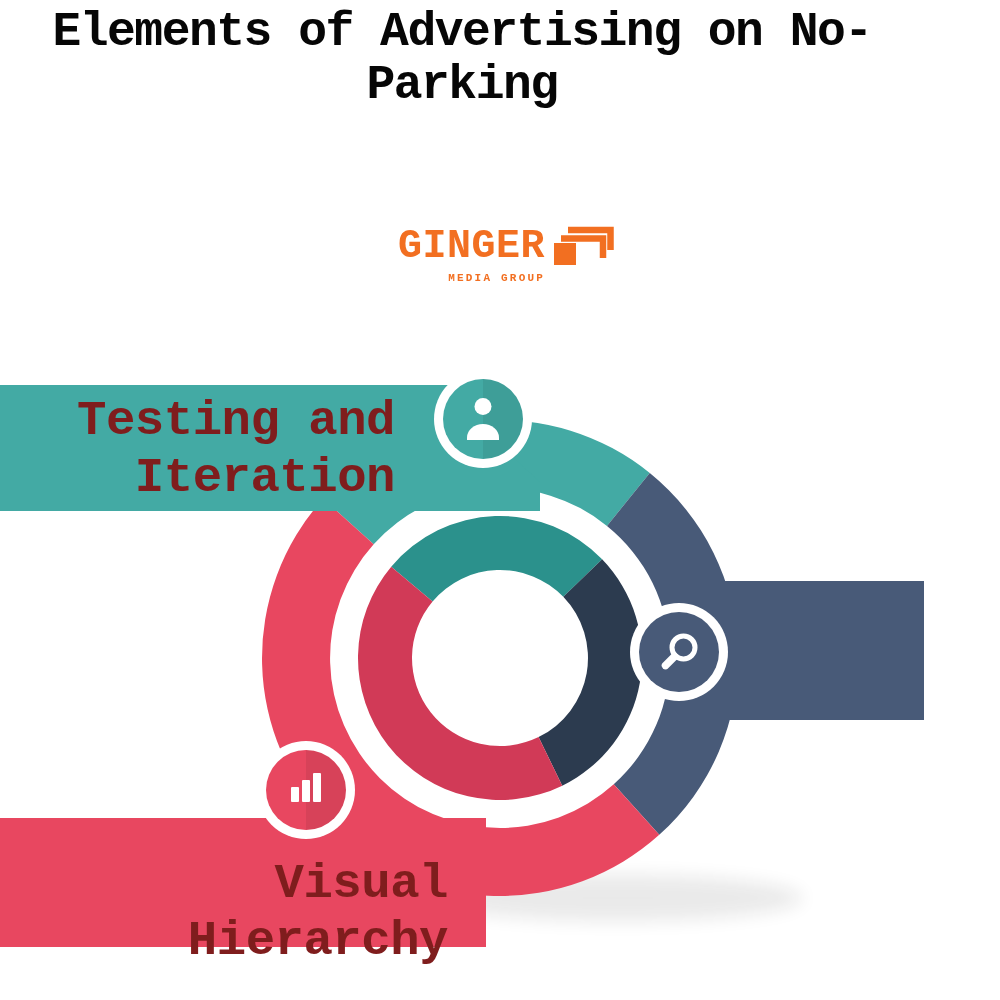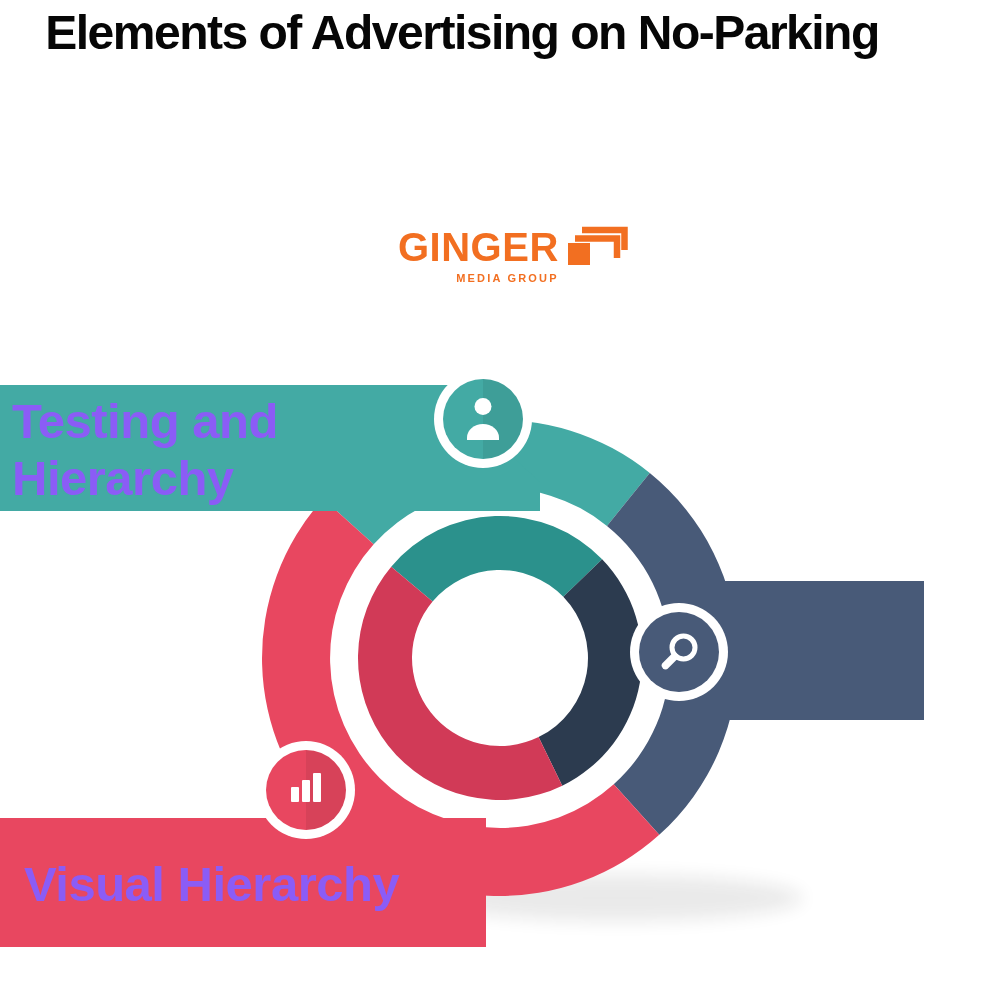--- a/index.html
+++ b/index.html
@@ -1,31 +1,31 @@
 <!DOCTYPE html>
 <html><head>
 <meta charset="utf-8">
 <style>
   html,body{margin:0;padding:0;background:#fff;}
   .stage{position:relative;width:924px;height:1000px;background:#ffffff;overflow:hidden;
-         font-family:Liberation Sans, sans-serif;}
+         font-family:Liberation Mono, monospace;}
   .title{position:absolute;top:6px;left:0;right:0;text-align:center;font-weight:bold;
          font-size:48px;line-height:53px;letter-spacing:-1.5px;color:#060606;}
   .title span{display:block;}
   .logo{position:absolute;left:398px;top:226px;display:flex;align-items:flex-start;gap:9px;}
   .logo-text{display:flex;flex-direction:column;align-items:flex-end;}
   .logo-name{font-size:40px;line-height:42px;font-weight:bold;color:#F26F21;letter-spacing:0.5px;}
   .logo-sub{font-size:11px;font-weight:bold;color:#F26F21;letter-spacing:2.2px;margin-top:4px;}
   .diagram-svg{position:absolute;left:0;top:0;}
-  .band-label{position:absolute;font-weight:bold;color:#8b5cf6;text-align:left;
-              font-size:49px;letter-spacing:-0.5px;margin-left:12px;}
+  .band-label{position:absolute;font-weight:bold;color:#7f1d1d;text-align:right;
+              font-size:49px;letter-spacing:-0.5px;}
   .band-label div{display:block;}
   .label-testing{left:0;top:393px;width:395px;line-height:57px;}
   .label-strategic{left:700px;top:596px;width:300px;line-height:56px;}
-  .label-visual{left:12px;top:856px;width:448px;line-height:57px;}
+  .label-visual{left:0;top:856px;width:448px;line-height:57px;}
 </style>
 </head>
 <body>
 
 <div class="stage">
 
   <div class="title">
     <span>Elements of Advertising on No-Parking</span>
   </div>
 
@@ -89,21 +89,21 @@
       <g>
         <rect x="291" y="787" width="8" height="15" rx="1" fill="#ffffff"></rect>
         <rect x="302" y="780" width="8" height="22" rx="1" fill="#ffffff"></rect>
         <rect x="313" y="773" width="8" height="29" rx="1" fill="#ffffff"></rect>
       </g>
     </g>
   </svg>
 
   <div class="band-label label-testing">
     <div>Testing and</div>
-    <div>Hierarchy</div>
+    <div>Iteration</div>
   </div>
 
   <div class="band-label label-strategic">
   </div>
 
   <div class="band-label label-visual">
     <div>Visual Hierarchy</div>
   </div>
 
 </div>

